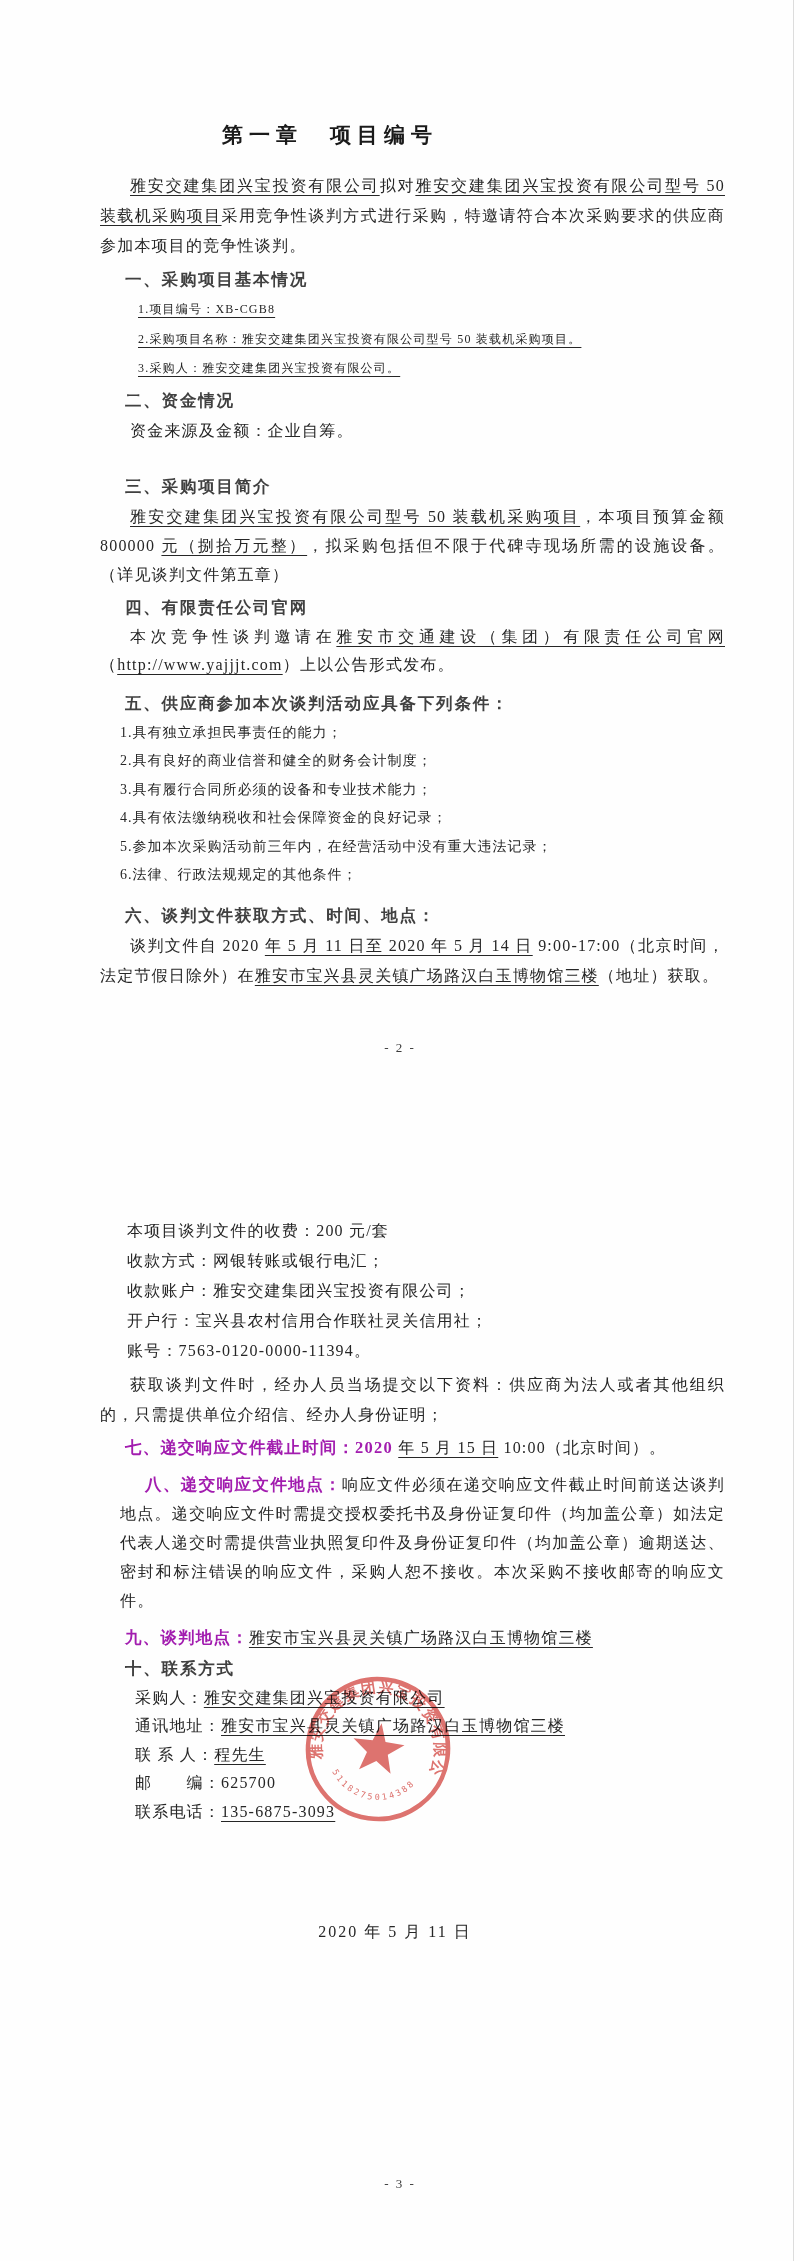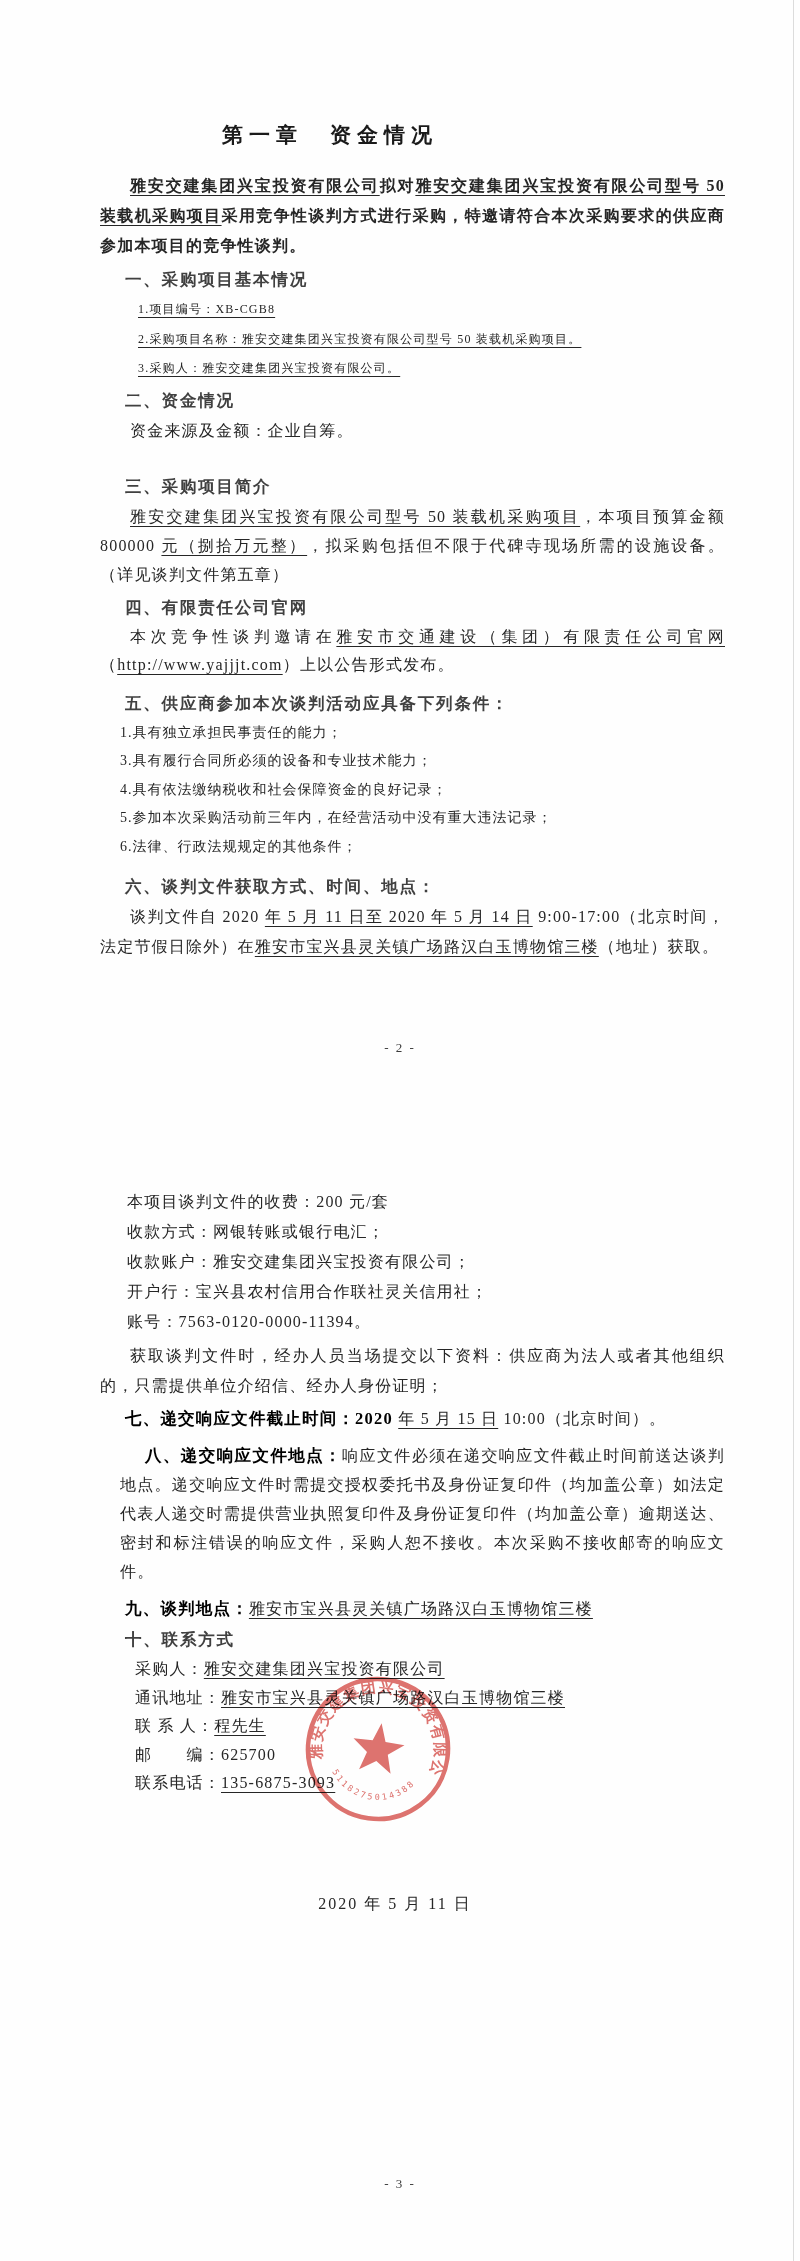--- a/index.html
+++ b/index.html
@@ -25,21 +25,21 @@
     font-size:16.5px; font-weight:bold; letter-spacing:1.8px;
     line-height:30px; color:#404040; text-indent:25px;
   }
   .item {
     font-size:12px; line-height:29.5px; letter-spacing:1.2px;
     text-align:justify; text-justify:inter-ideograph; text-indent:38px;
   }
   .u { text-decoration:underline; text-underline-offset:4px; text-decoration-thickness:1px; }
   .cond { font-size:14px; line-height:28.5px; letter-spacing:1px; text-indent:20px; }
   .fee-line { font-size:16px; line-height:30px; letter-spacing:1.2px; text-indent:27px; }
-  .hb { font-weight:bold; font-size:16.5px; color:#000000; }
+  .hb { font-weight:bold; font-size:16.5px; color:#a21caf; }
   .inline-sec {
     font-size:16px; line-height:29px; letter-spacing:1.2px;
     text-align:justify; text-justify:inter-ideograph; text-indent:25px;
   }
   .contact-row { font-size:16px; line-height:28.5px; letter-spacing:1.2px; margin-left:35px; }
   .doc-date { font-size:16px; line-height:30px; letter-spacing:2px; text-align:center; padding-right:35px; }
   .page-footer {
     position:absolute; left:0; width:800px; text-align:center;
     font-size:13px; letter-spacing:2px; color:#3a3a3a;
   }
@@ -53,41 +53,42 @@
   .seal svg { width:150px; height:150px; display:block; }
 </style>
 </head>
 <body>
 
 <div class="sheet">
   <div class="edge-line"></div>
 
   <div class="tb">
 
-    <div class="doc-title">第一章　资金情况</div>
+    <div class="doc-title">第一章　项目编号</div>
 
-    <div class="para ind30" style="margin-top:21px;font-weight:bold;"><span class="u">雅安交建集团兴宝投资有限公司</span><span>拟对</span><span class="u">雅安交建集团兴宝投资有限公司型号 50 装载机采购项目</span><span>采用竞争性谈判方式进行采购，特邀请符合本次采购要求的供应商参加本项目的竞争性谈判。</span></div>
+    <div class="para ind30" style="margin-top:21px;"><span class="u">雅安交建集团兴宝投资有限公司</span><span>拟对</span><span class="u">雅安交建集团兴宝投资有限公司型号 50 装载机采购项目</span><span>采用竞争性谈判方式进行采购，特邀请符合本次采购要求的供应商参加本项目的竞争性谈判。</span></div>
 
     <div class="h" style="margin-top:4px;">一、采购项目基本情况</div>
     <div class="item"><span class="u">1.项目编号：XB-CGB8</span></div>
     <div class="item"><span class="u">2.采购项目名称：雅安交建集团兴宝投资有限公司型号 50 装载机采购项目。</span></div>
     <div class="item"><span class="u">3.采购人：雅安交建集团兴宝投资有限公司。</span></div>
 
     <div class="h" style="margin-top:2px;">二、资金情况</div>
     <div class="para ind30">资金来源及金额：企业自筹。</div>
 
     <div class="h" style="margin-top:26px;">三、采购项目简介</div>
     <div class="para ind30" style="line-height:29px;"><span class="u">雅安交建集团兴宝投资有限公司型号 50 装载机采购项目</span><span>，本项目预算金额 800000 </span><span class="u">元（捌拾万元整）</span><span>，拟采购包括但不限于代碑寺现场所需的设施设备。（详见谈判文件第五章）</span></div>
 
     <div class="h" style="margin-top:4px;">四、有限责任公司官网</div>
     <div class="para ind30" style="line-height:28px;"><span>本次竞争性谈判邀请在</span><span class="u">雅安市交通建设（集团）有限责任公司官网</span><span>（</span><span class="u">http://www.yajjjt.com</span><span>）上以公告形式发布。</span></div>
 
     <div class="h" style="margin-top:10px;">五、供应商参加本次谈判活动应具备下列条件：</div>
     <div>
       <div class="cond">1.具有独立承担民事责任的能力；</div>
+      <div class="cond">2.具有良好的商业信誉和健全的财务会计制度；</div>
       <div class="cond">3.具有履行合同所必须的设备和专业技术能力；</div>
       <div class="cond">4.具有依法缴纳税收和社会保障资金的良好记录；</div>
       <div class="cond">5.参加本次采购活动前三年内，在经营活动中没有重大违法记录；</div>
       <div class="cond">6.法律、行政法规规定的其他条件；</div>
     </div>
 
     <div class="h" style="margin-top:11px;">六、谈判文件获取方式、时间、地点：</div>
     <div class="para ind30"><span>谈判文件自 2020 </span><span class="u">年 5 月 11 日至 2020 年 5 月 14 日</span><span> 9:00-17:00（北京时间，法定节假日除外）在</span><span class="u">雅安市宝兴县灵关镇广场路汉白玉博物馆三楼</span><span>（地址）获取。</span></div>
 
     <div style="margin-top:225px;">

